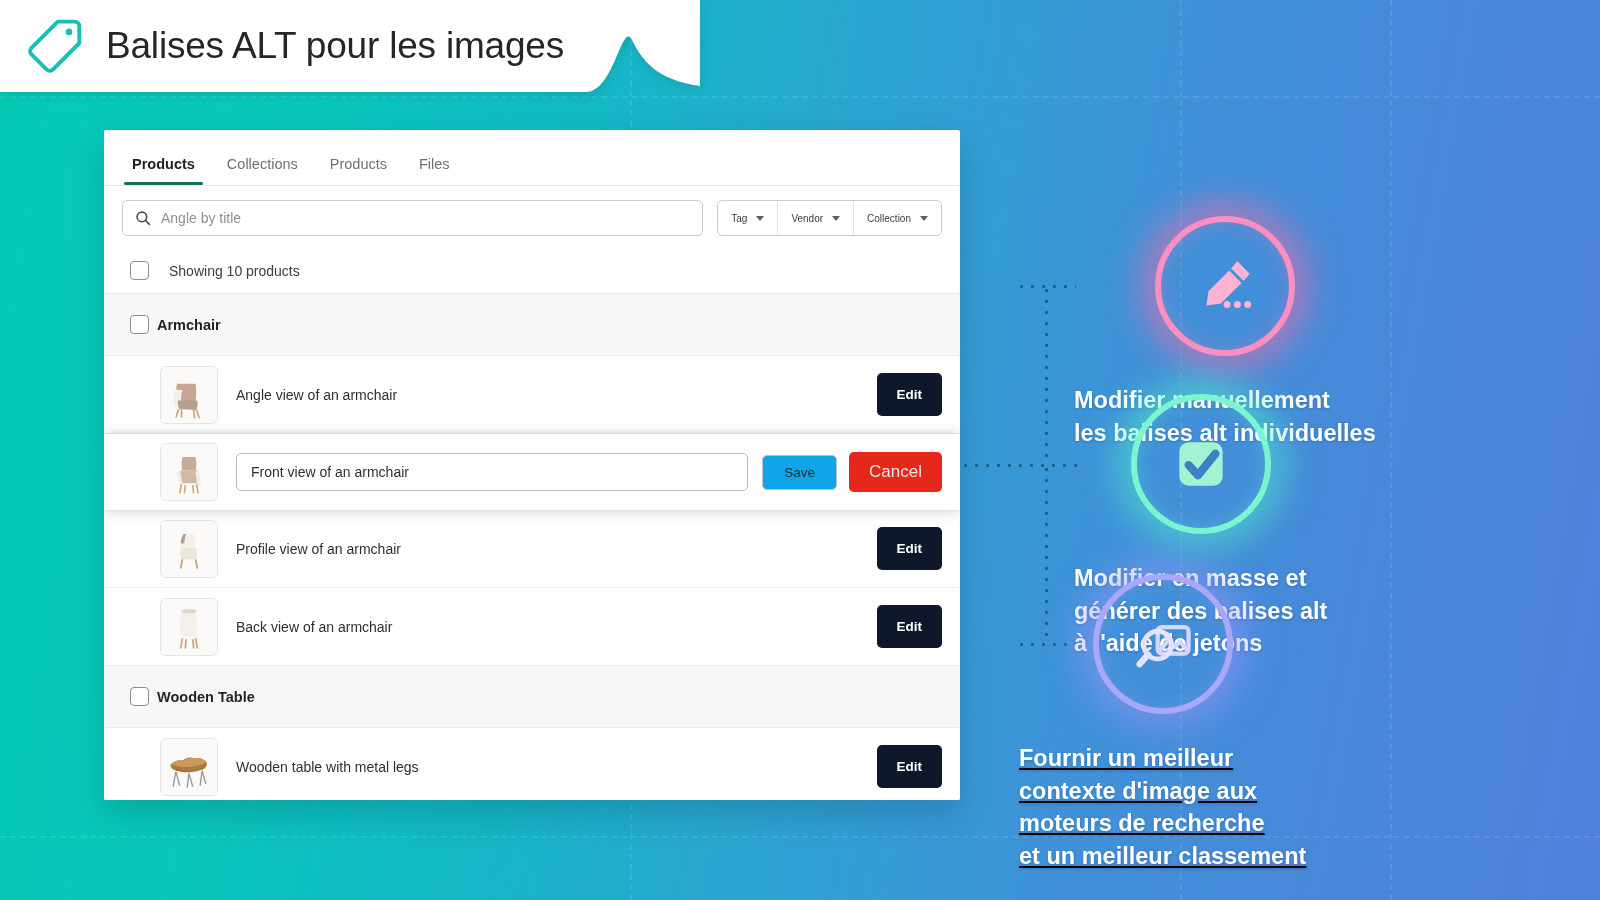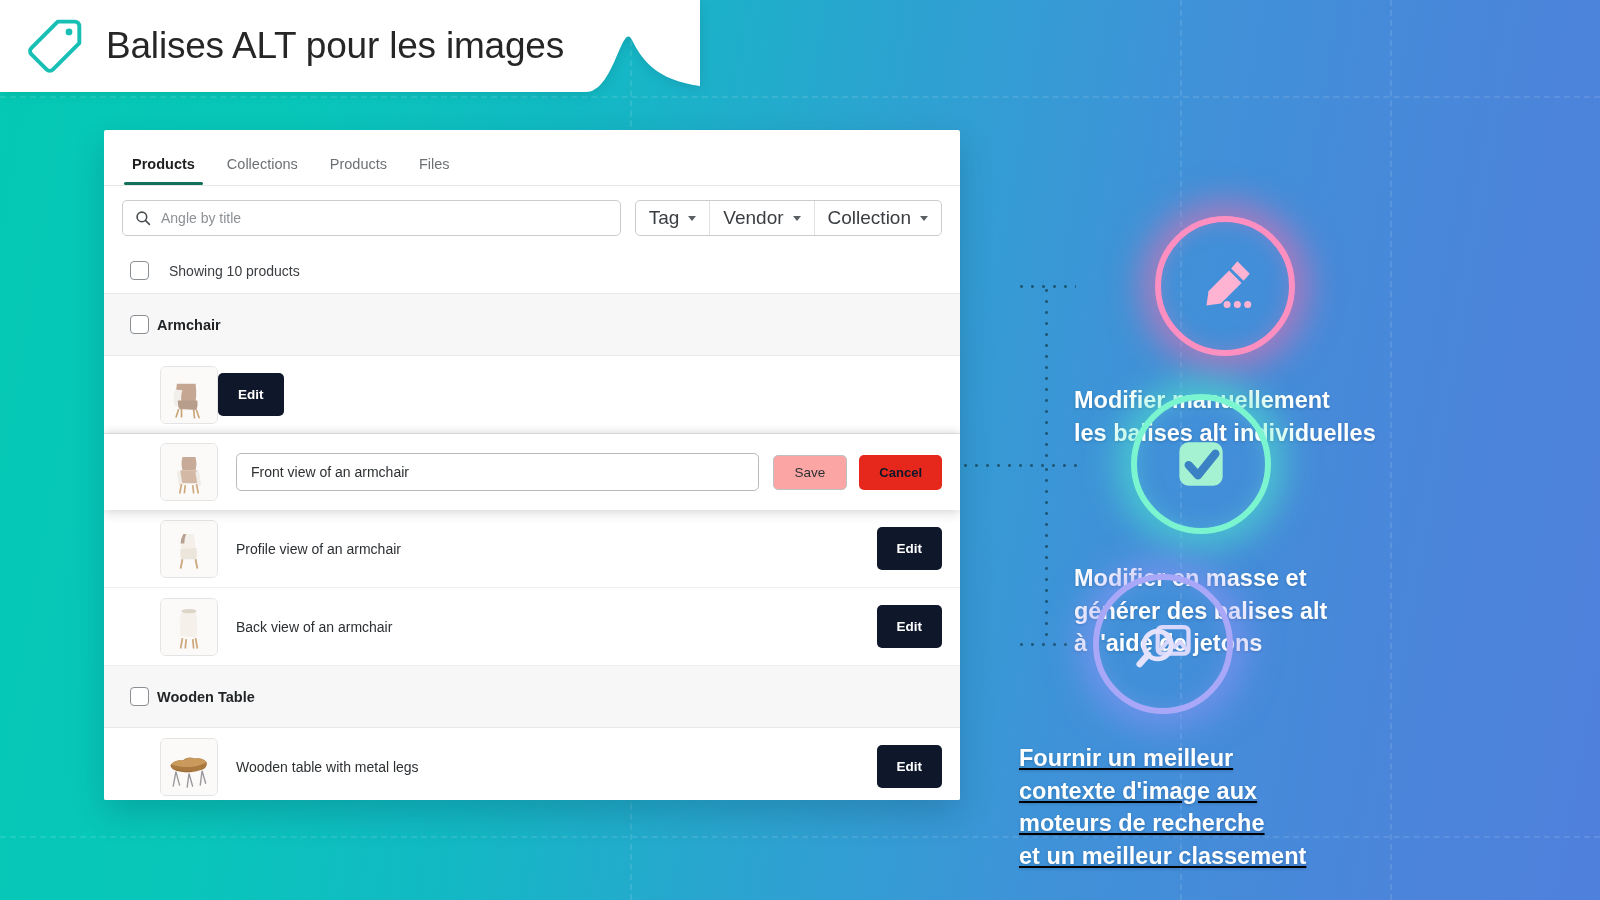--- a/index.html
+++ b/index.html
@@ -113,21 +113,21 @@
     display: flex; align-items: stretch;
     border: 1px solid #c9cccf;
     border-radius: 5px;
     overflow: hidden;
     height: 36px;
     background: #fff;
   }
   .seg-btn {
     display: flex; align-items: center; gap: 9px;
     padding: 0 13px;
-    font-size: 19px; color: #3a3d41;
+    font-size: 10px; color: #3a3d41;
     border-right: 1px solid #dfe1e3;
     cursor: pointer;
     white-space: nowrap;
   }
   .seg-btn:last-child { border-right: 0; }
   .caret {
     width: 0; height: 0;
     border-left: 4.5px solid transparent;
     border-right: 4.5px solid transparent;
     border-top: 5.5px solid #5c5f62;
@@ -210,35 +210,35 @@
     height: 38px;
     border: 1px solid #b8bcbf;
     border-radius: 5px;
     padding: 0 14px;
     font-size: 14px;
     color: #2c3033;
     font-family: inherit;
     background: #fff;
   }
   .btn-save {
-    background: #fca5a5;
+    background: #0ea5e9;
     color: #2c3033;
     font-size: 13.5px;
     border: 1px solid #bdc1c4;
     border-radius: 5px;
     padding: 9px 21px;
     cursor: pointer;
     margin-right: 12px;
     font-family: inherit;
   }
   .btn-cancel {
     background: #e5281b;
-    color: #0f172a;
-    font-size: 13px;
-    font-weight: 700;
+    color: #e5e5e5;
+    font-size: 17px;
+    font-weight: 400;
     border: none;
     border-radius: 5px;
     padding: 10px 20px;
     cursor: pointer;
     font-family: inherit;
   }
 
   
   .callout {
     position: absolute;
@@ -367,20 +367,21 @@
   <div class="row-img">
     <div class="thumb">
       <svg viewBox="0 0 60 60">
         <rect width="60" height="60" fill="#fbfaf9"></rect>
         <path d="M17 18 q-2 13 1 22 l18 2 q3-12 1-24 z" fill="#c4a693"></path>
         <path d="M15 24 q-3 10 0 18 l8 2 q-3-11 0-19 z" fill="#f2eee9"></path>
         <path d="M18 36 q0 7 2 9 l18 1 q2-5 1-10 z" fill="#b79d8c"></path>
         <path d="M19 45 l-3 9 M38 46 l3 9 M22 45 l0 9 M35 46 l1 9" stroke="#c9a679" stroke-width="1.8" fill="none"></path>
       </svg>
     </div>
+    <div class="alt-text">Angle view of an armchair</div>
     <button class="btn-edit">Edit</button>
   </div>
 
   <div class="row-edit">
     <div class="thumb">
       <svg viewBox="0 0 60 60">
         <rect width="60" height="60" fill="#fbfaf9"></rect>
         <path d="M23 14 q-2 8 0 14 l14 0 q2-7 0-14 z" fill="#c7aa97"></path>
         <path d="M21 28 q-2 8 0 14 l18 0 q2-7 0-14 z" fill="#d3b8a6"></path>
         <path d="M19 31 l2 12 M39 31 l2 12" stroke="#f0ece7" stroke-width="4" stroke-linecap="round"></path>

